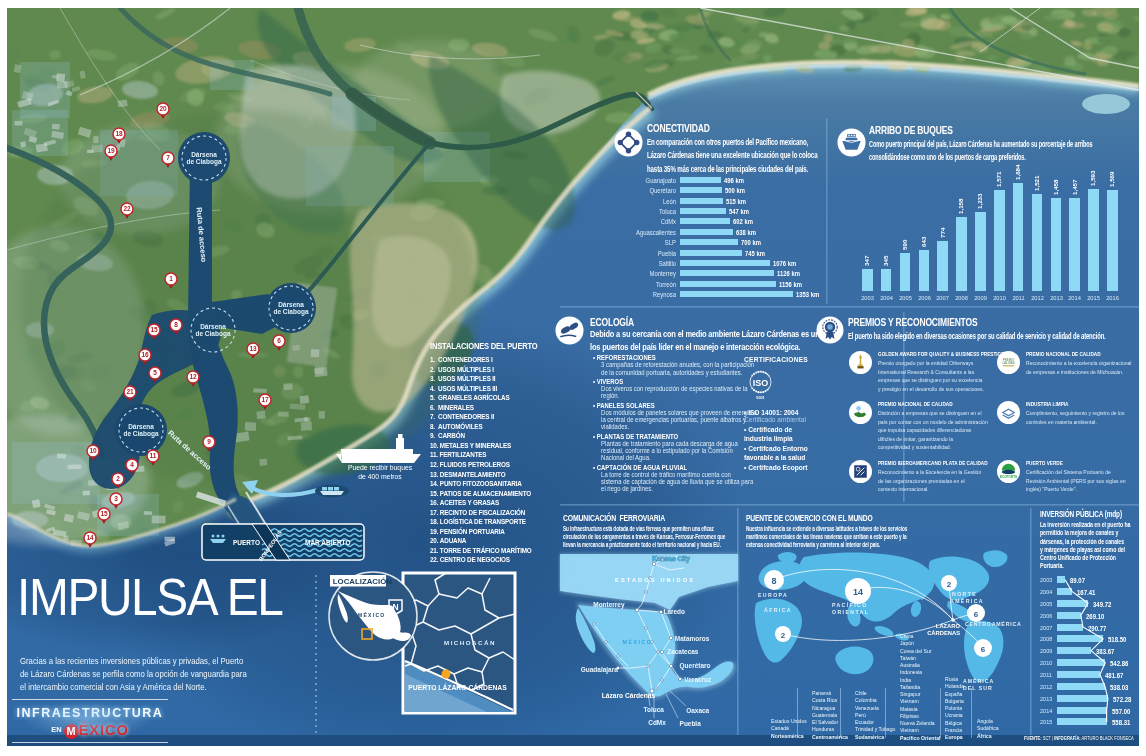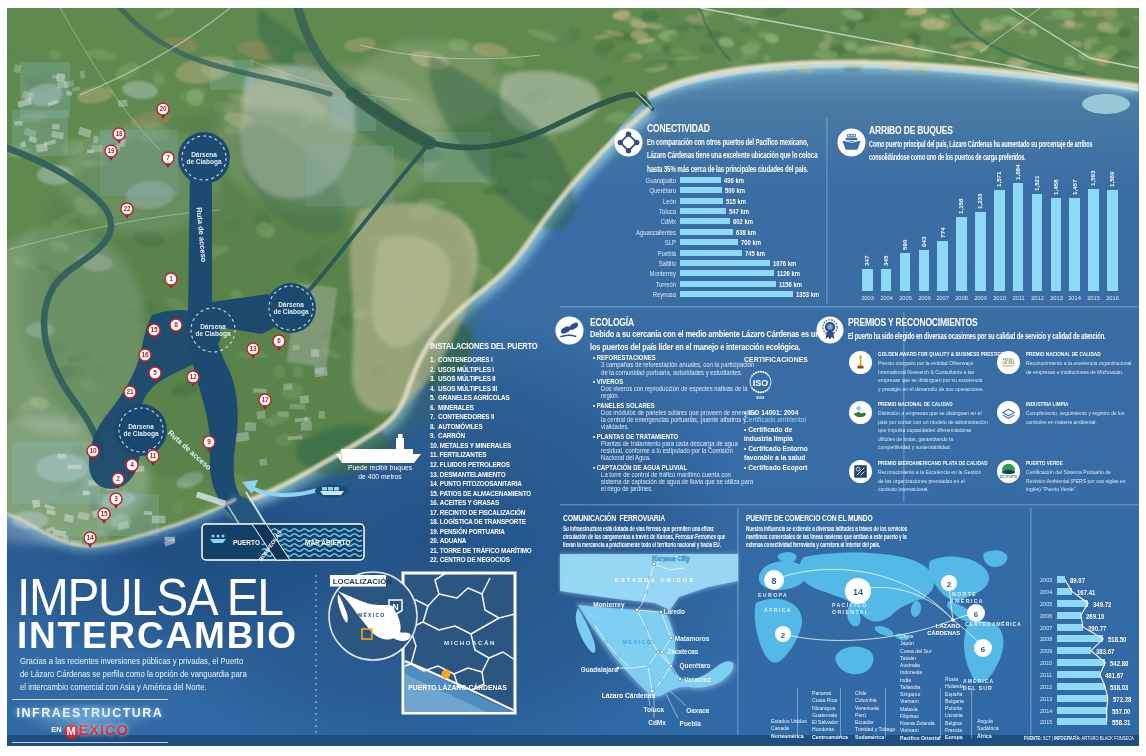--- a/index.html
+++ b/index.html
@@ -1159,20 +1159,24 @@
 <div class="abs" style="left:940px;top:688px;width:1px;height:50px;background:rgba(190,220,245,0.5);"></div>
 <div class="abs" style="left:971px;top:688px;width:1px;height:50px;background:rgba(190,220,245,0.5);"></div>
 
 <div class="abs" style="left:771px;top:718px;font-size:5.7px;line-height:7.25px;color:#eaf5fc;white-space:nowrap;transform:scaleX(0.9);transform-origin:0 0;">Estados Unidos<br>Canadá<br><b>Norteamérica</b></div>
 <div class="abs" style="left:812px;top:690px;font-size:5.7px;line-height:7.25px;color:#eaf5fc;white-space:nowrap;transform:scaleX(0.9);transform-origin:0 0;">Panamá<br>Costa Rica<br>Nicaragua<br>Guatemala<br>El Salvador<br>Honduras<br><b>Centroamérica</b></div>
 <div class="abs" style="left:855px;top:690px;font-size:5.7px;line-height:7.25px;color:#eaf5fc;white-space:nowrap;transform:scaleX(0.9);transform-origin:0 0;">Chile<br>Colombia<br>Venezuela<br>Perú<br>Ecuador<br>Trinidad y Tobago<br><b>Sudamérica</b></div>
 <div class="abs" style="left:900px;top:633px;font-size:5.7px;line-height:7.25px;color:#eaf5fc;white-space:nowrap;transform:scaleX(0.9);transform-origin:0 0;">China<br>Japón<br>Corea del Sur<br>Taiwán<br>Australia<br>Indonesia<br>India<br>Tailandia<br>Singapur<br>Vietnam<br>Malasia<br>Filipinas<br>Nueva Zelanda<br>Vietnam<br><b>Pacífico Oriental</b></div>
 <div class="abs" style="left:945px;top:676px;font-size:5.7px;line-height:7.25px;color:#eaf5fc;white-space:nowrap;transform:scaleX(0.9);transform-origin:0 0;">Rusia<br>Holanda<br>España<br>Bulgaria<br>Polonia<br>Ucrania<br>Bélgica<br>Francia<br><b>Europa</b></div>
 <div class="abs" style="left:977px;top:718px;font-size:5.7px;line-height:7.25px;color:#eaf5fc;white-space:nowrap;transform:scaleX(0.9);transform-origin:0 0;">Angola<br>Sudáfrica<br><b>África</b></div>
 
+<div class="abs" style="left:1040px;top:509px;width:96px;">
+<div class="hd" style="font-size:8.6px;white-space:nowrap;transform:scaleX(0.75);transform-origin:0 0;">INVERSIÓN PÚBLICA (mdp)</div>
+<div style="font-size:6.4px;line-height:8.3px;color:#fff;font-weight:bold;margin-top:2px;letter-spacing:-0.1px;white-space:nowrap;transform:scaleX(0.82);transform-origin:0 0;">La inversión realizada en el puerto ha<br>permitido la mejora de canales y<br>dársenas, la protección de canales<br>y márgenes de playas así como del<br>Centro Unificado de Protección<br>Portuaria.</div>
+</div>
 
 <div class="abs" style="left:1040px;top:577px;width:100px;height:160px;">
 <div class="abs" style="left:0;top:0px;width:15px;font-size:5.8px;color:#d5eaf8;transform:scaleX(0.95);transform-origin:0 0;">2003</div>
 <div class="abs" style="left:17px;top:-1px;width:7.9px;height:7px;background:#8ed9f6;"></div>
 <div class="abs" style="left:29.9px;top:0px;font-size:6.3px;font-weight:bold;color:#fff;white-space:nowrap;transform:scaleX(0.95);transform-origin:0 0;">89.07</div>
 <div class="abs" style="left:0;top:11.9px;width:15px;font-size:5.8px;color:#d5eaf8;transform:scaleX(0.95);transform-origin:0 0;">2004</div>
 <div class="abs" style="left:17px;top:10.9px;width:14.9px;height:7px;background:#8ed9f6;"></div>
 <div class="abs" style="left:36.9px;top:11.9px;font-size:6.3px;font-weight:bold;color:#fff;white-space:nowrap;transform:scaleX(0.95);transform-origin:0 0;">167.41</div>
 <div class="abs" style="left:0;top:23.7px;width:15px;font-size:5.8px;color:#d5eaf8;transform:scaleX(0.95);transform-origin:0 0;">2005</div>
 <div class="abs" style="left:17px;top:22.7px;width:31.1px;height:7px;background:#8ed9f6;"></div>
@@ -1209,21 +1213,20 @@
 <div class="abs" style="left:71.7px;top:142.4px;font-size:6.3px;font-weight:bold;color:#fff;white-space:nowrap;transform:scaleX(0.95);transform-origin:0 0;">558.31</div>
 <svg class="abs" style="left:0;top:0;" width="100" height="160" viewBox="0 0 100 160">
         <polyline points="24.9,2.5 31.9,14.4 48.1,26.2 40.9,38.1 42.9,50.0 63.1,61.8 51.1,73.7 65.3,85.6 59.9,97.5 64.9,109.3 67.9,121.2 66.6,133.1 66.7,144.9" fill="none" stroke="#ffffff" stroke-width="1.1"></polyline>
       </svg>
 </div>
 
 <div class="abs" style="left:1024px;top:735px;font-size:5.8px;color:#fff;white-space:nowrap;transform:scaleX(0.7);transform-origin:0 0;"><b>FUENTE:</b> SCT | <b>INFOGRAFÍA:</b> ARTURO BLACK FONSECA</div>
 
 <div class="abs" style="left:17px;top:576px;color:#fff;">
 <div style="font-size:52px;letter-spacing:-1.5px;font-weight:normal;line-height:42px;white-space:nowrap;transform:scaleX(0.92);transform-origin:0 0;">IMPULSA EL</div>
-<div style="font-size:37px;letter-spacing:1.8px;font-weight:bold;line-height:33px;margin-top:1px;white-space:nowrap;">INTERCAMBIO</div>
 </div>
 
 <div class="abs" style="left:20px;top:655px;font-size:9.8px;line-height:12.8px;color:#eef6fc;white-space:nowrap;transform:scaleX(0.79);transform-origin:0 0;">Gracias a las recientes inversiones públicas y privadas, el Puerto<br>de Lázaro Cárdenas se perfila como la opción de vanguardia para<br>el intercambio comercial con Asia y América del Norte.</div>
 
 <div class="abs" style="left:12px;top:699px;width:156px;">
 <div style="position:absolute;left:10px;top:2px;width:130px;height:36px;background:radial-gradient(ellipse at center,rgba(170,220,255,0.45),rgba(170,220,255,0) 70%);"></div>
 <div style="border-top:1px solid rgba(255,255,255,0.75);width:156px;"></div>
 <div style="text-align:center;margin-top:3px;">
 <span style="font-size:12.5px;font-weight:bold;color:#f4fafe;letter-spacing:1.5px;text-shadow:0 0 5px #9fd4ff;">INFRAESTRUCTURA</span><br>
 <span style="font-size:7.5px;font-weight:bold;color:#ffffff;vertical-align:3.5px;">EN </span><span style="display:inline-block;background:#d3222a;color:#fff;border-radius:50%;width:15px;height:15px;line-height:15px;text-align:center;font-size:11px;font-weight:bold;">M</span><span style="font-size:14.5px;font-weight:bold;color:#d3222a;letter-spacing:1px;text-shadow:0 0 4px rgba(255,255,255,0.85);">ÉXICO</span>

